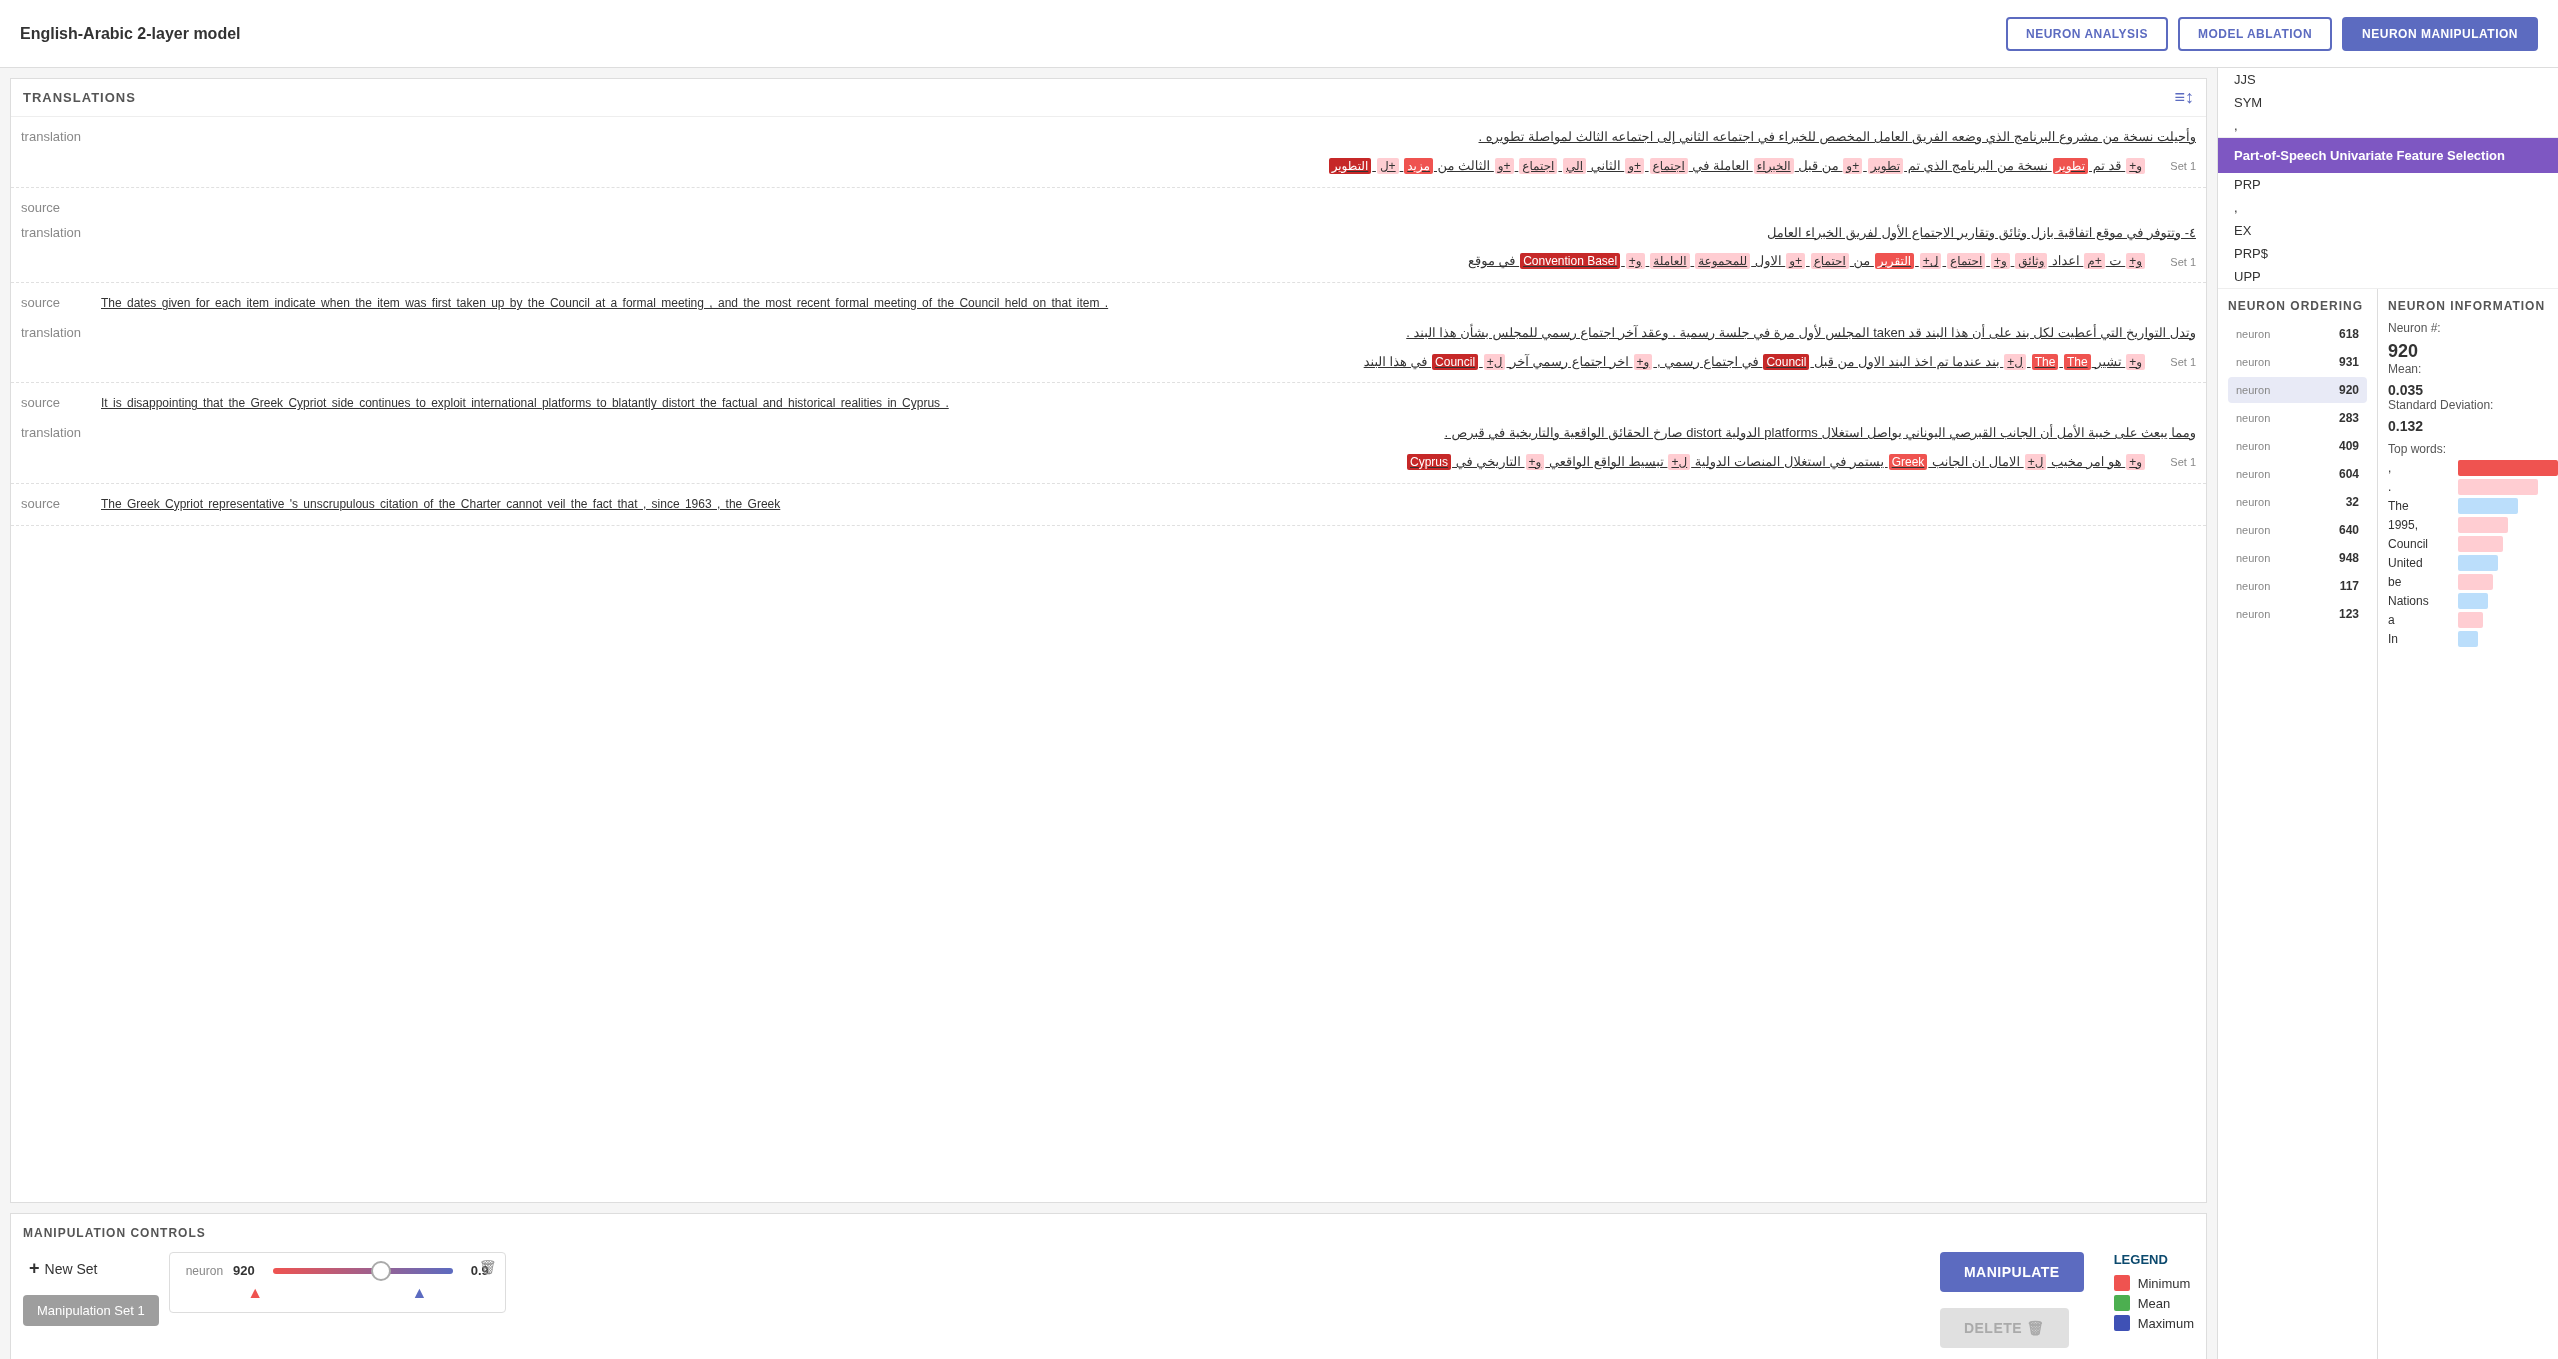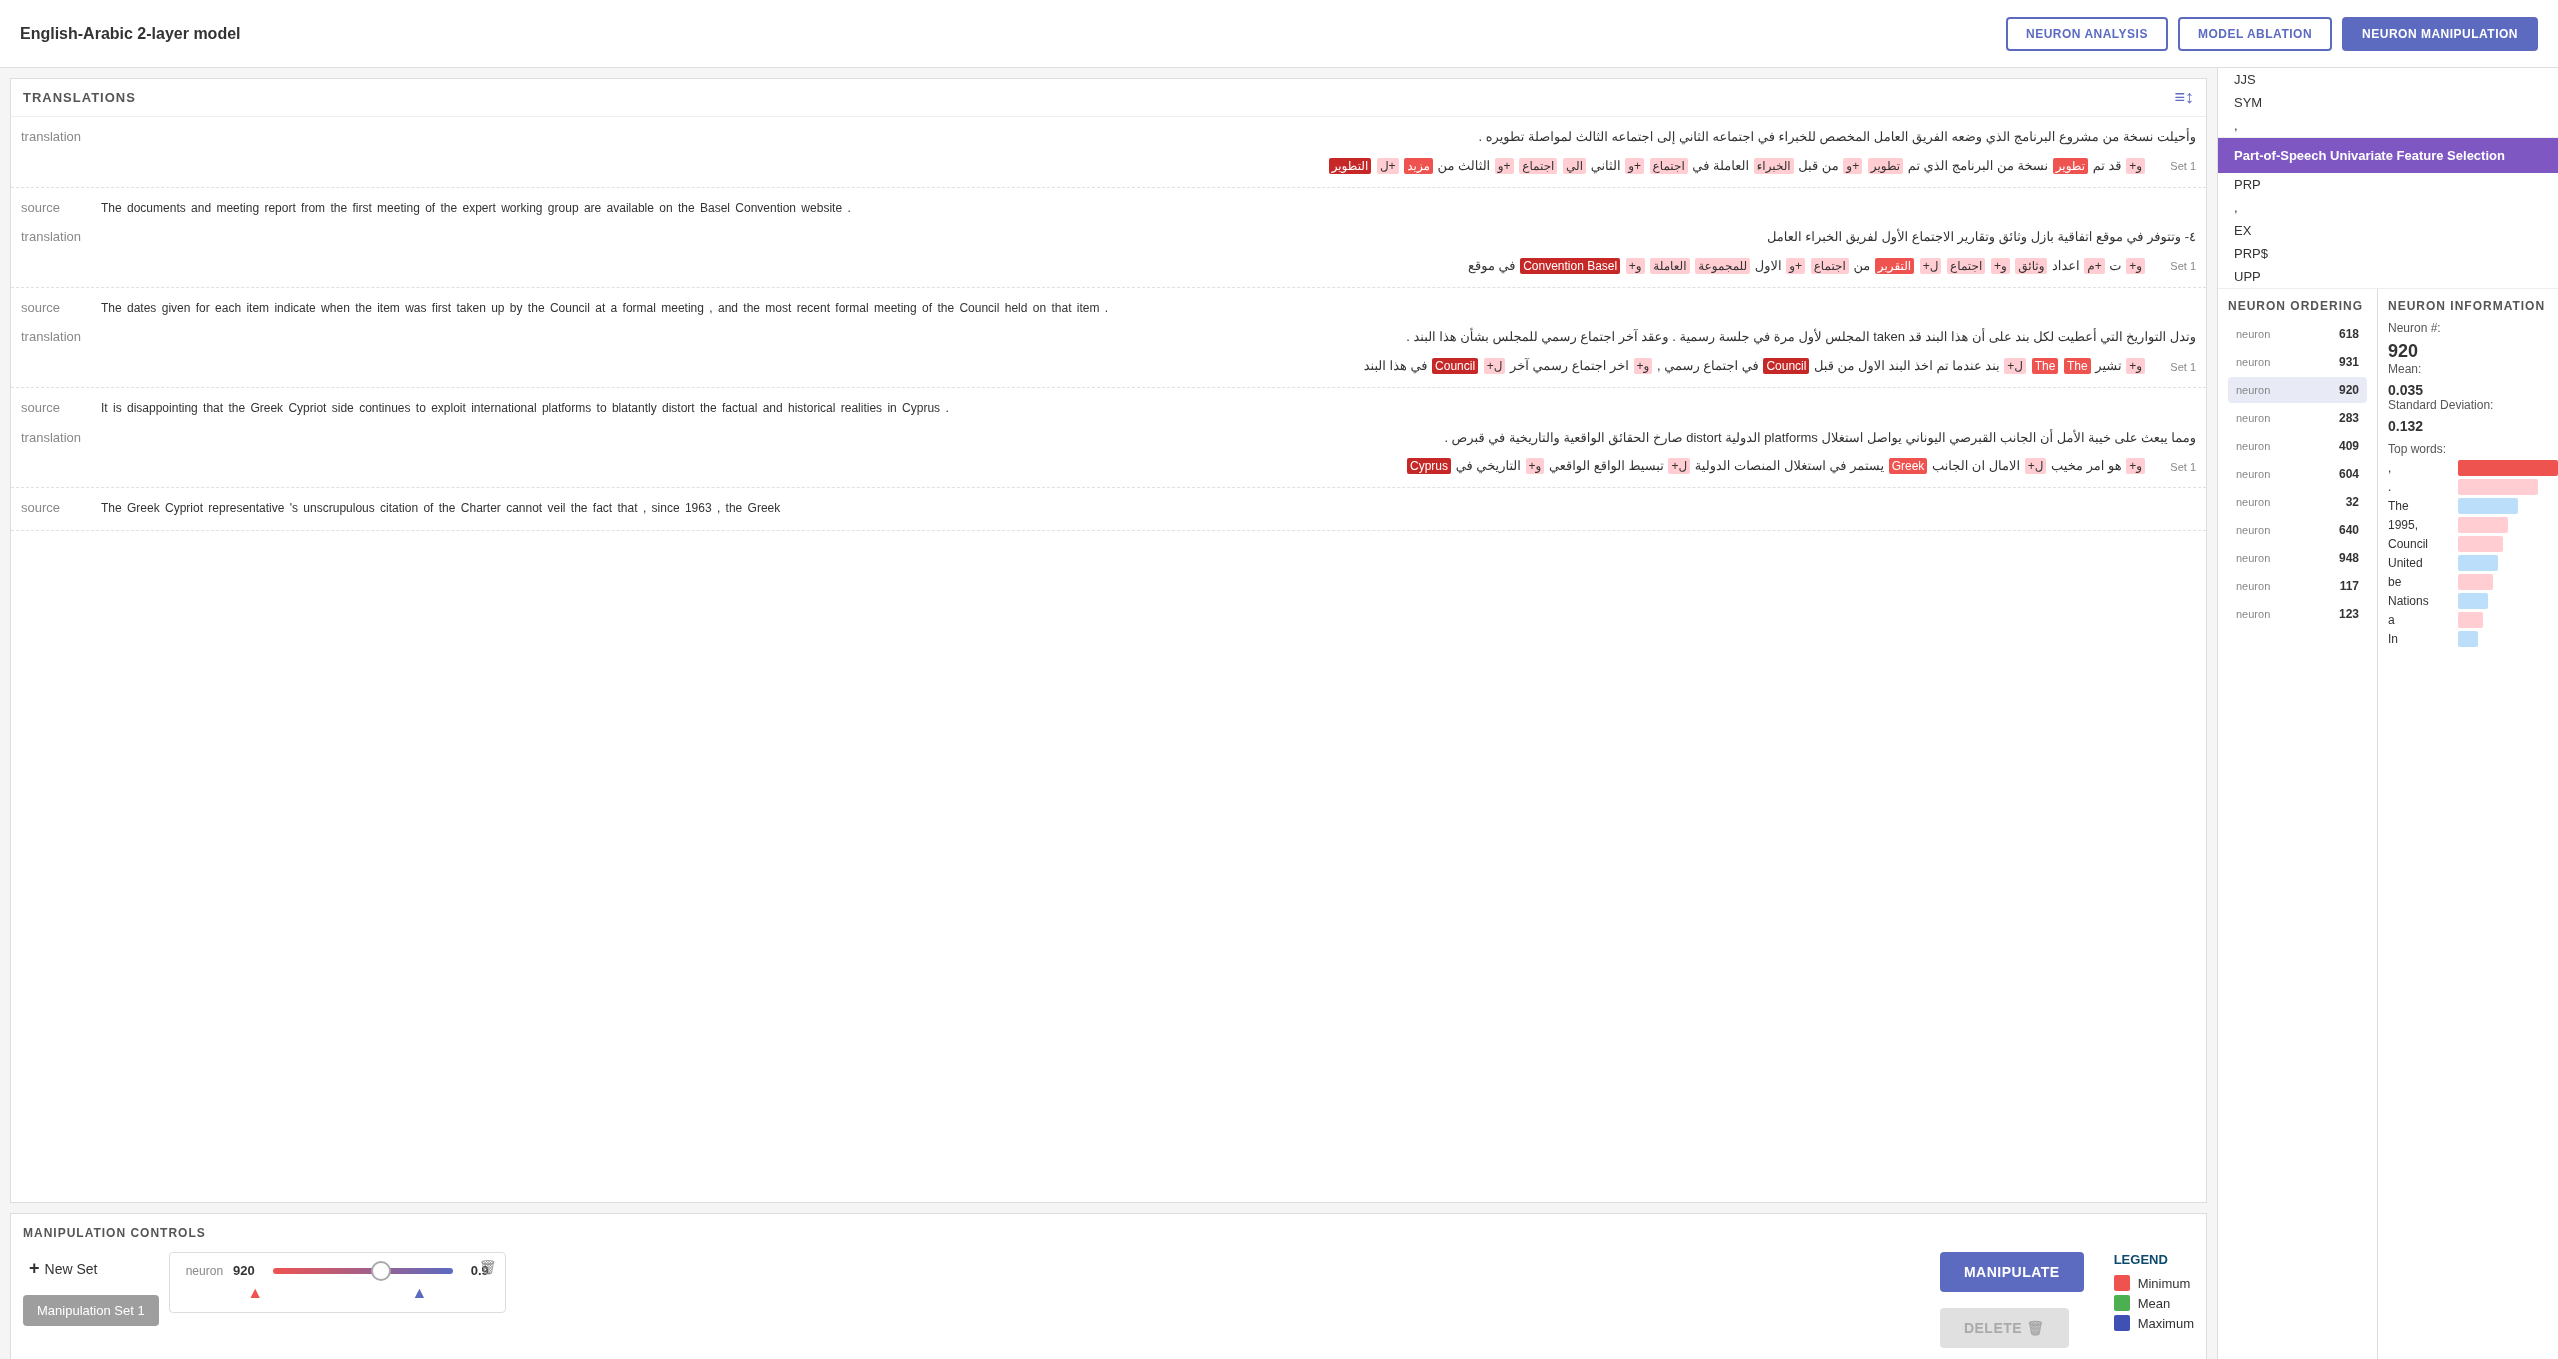--- a/index.html
+++ b/index.html
@@ -98,20 +98,21 @@
       color: #888;
       min-width: 80px;
       padding-right: 10px;
       padding-top: 2px;
       flex-shrink: 0;
     }
     .row-content {
       flex: 1;
       font-size: 12px;
       line-height: 1.6;
+      text-decoration: underline;
     }
     .row-content.arabic {
       direction: rtl;
       text-align: right;
       font-size: 13px;
     }
     .row-set-label {
       font-size: 11px;
       color: #888;
       min-width: 50px;
@@ -404,23 +405,20 @@
             <span class="token token-red-light">+ل</span>
             <span class="token token-red-dark">التطوير</span>
           </div>
           <span class="row-set-label">Set 1</span>
         </div>
       </div>
 
       <div class="translation-block">
         <div class="translation-row">
           <span class="row-label">source</span>
-          <div class="row-content source-text">
-            The documents and meeting report from the first meeting of the expert working group are available on the Basel Convention website .
-          </div>
         </div>
         <div class="translation-row">
           <span class="row-label">translation</span>
           <div class="row-content arabic">
             ٤- وتتوفر في موقع اتفاقية بازل وثائق وتقارير الاجتماع الأول لفريق الخبراء العامل
           </div>
         </div>
         <div class="translation-row">
           <span class="row-label"></span>
           <div class="row-content arabic">

